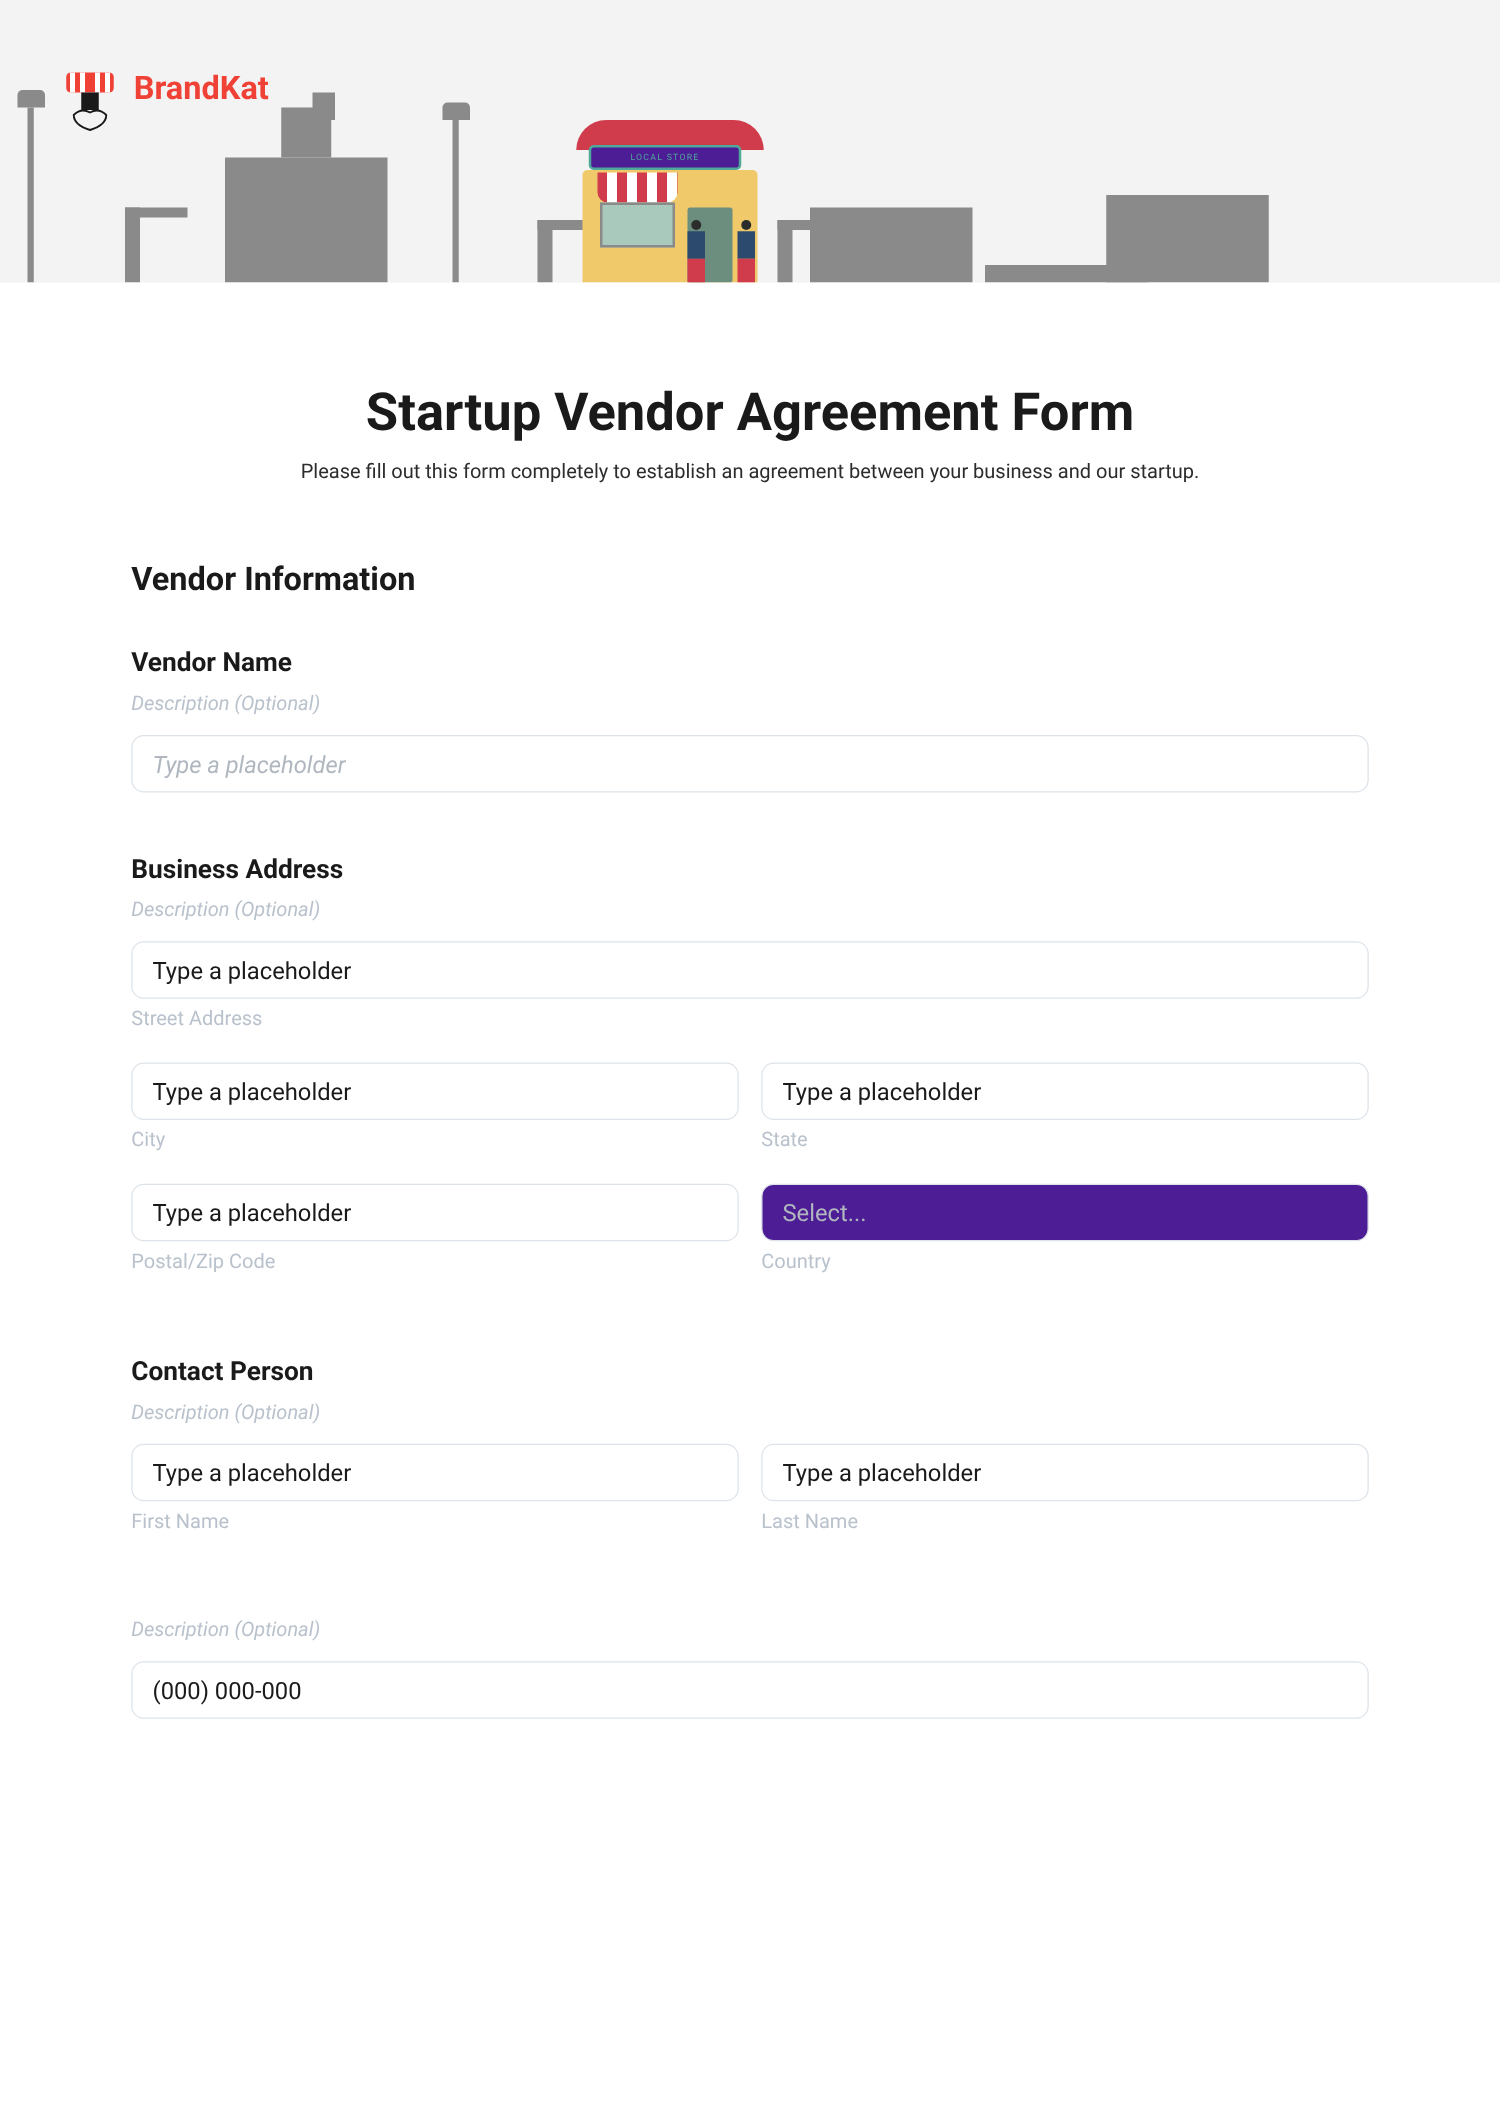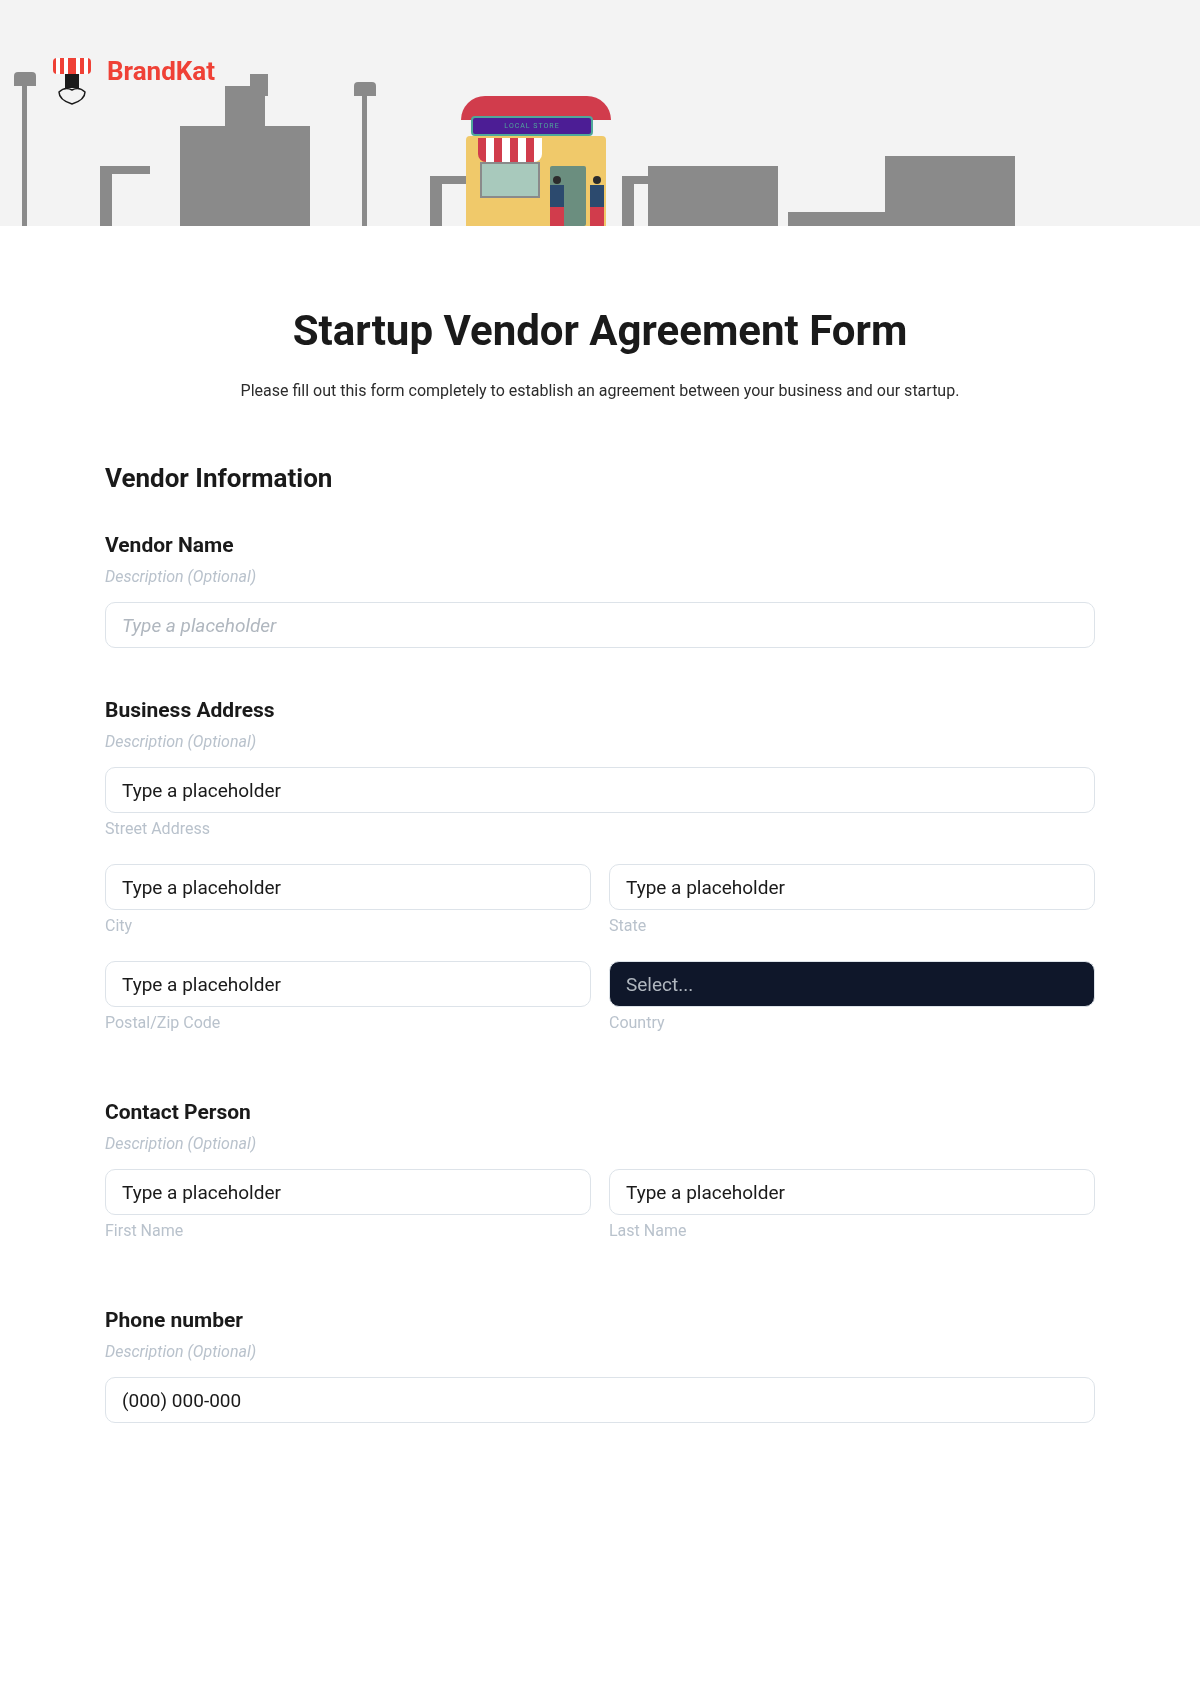--- a/index.html
+++ b/index.html
@@ -18,33 +18,33 @@
 .store-roof { position: absolute; top: 0; left: -5px; width: 150px; height: 24px; background: #d13c4c; border-radius: 75px 75px 0 0; }
 .store-sign { position: absolute; top: 20px; left: 5px; width: 122px; height: 20px; background: #4c1d95; border: 2px solid #4fa89a; border-radius: 4px; font-size: 7px; color: #4fa89a; text-align: center; line-height: 16px; letter-spacing: 1px; }
 .awning { position: absolute; top: 42px; left: 12px; width: 64px; height: 24px; background: repeating-linear-gradient(90deg, #d13c4c 0 8px, #fff 8px 16px); border-radius: 0 0 8px 8px; }
 .door { position: absolute; bottom: 0; right: 20px; width: 36px; height: 60px; background: #6b8e7f; border-radius: 2px; }
 .window { position: absolute; top: 66px; left: 14px; width: 60px; height: 36px; background: #a8c9bc; border: 2px solid #8a8a8a; }
 .person { position: absolute; bottom: 0; width: 14px; height: 50px; }
 .person-head { width: 8px; height: 8px; background: #2c2c2c; border-radius: 50%; margin: 0 auto; }
 .person-body { width: 14px; height: 22px; background: #2c4a6e; margin-top: 1px; }
 .person-legs { width: 14px; height: 19px; background: #d13c4c; }
 .main { padding: 80px 105px 40px; }
-.form-title { font-size: 42px; font-weight: 700; text-align: center; color: #1a1a1a; margin-bottom: 24px; }
+.form-title { font-size: 42px; font-weight: 700; text-align: center; color: #1a1a1a; margin-bottom: 10px; }
 .form-subtitle { font-size: 16px; text-align: center; color: #2c2c2c; line-height: 1.5; margin-bottom: 60px; }
 .section-title { font-size: 26px; font-weight: 700; color: #1a1a1a; margin-bottom: 40px; }
 .field-group { margin-bottom: 50px; }
 .field-label { font-size: 21px; font-weight: 700; color: #1a1a1a; margin-bottom: 10px; }
 .field-desc { font-size: 16px; font-style: italic; color: #b9c2cc; margin-bottom: 16px; }
 .input-row { display: flex; gap: 18px; margin-bottom: 8px; }
 .input-col { flex: 1; }
 .text-input { width: 100%; height: 46px; border: 1px solid #dde3e9; border-radius: 10px; padding: 0 16px; font-size: 19px; color: #1a1a1a; font-family: inherit; }
 .text-input::placeholder { color: #b0b7bf; font-style: italic; }
 .text-input.dark-ph { font-size: 19px; }
 .text-input.dark-ph::placeholder { color: #1a1a1a; font-style: normal; }
-.select-input { width: 100%; height: 46px; border: 1px solid #dde3e9; border-radius: 10px; padding: 0 16px; font-size: 19px; color: #b0b7bf; background: #0f172a; font-family: inherit; appearance: none; }
+.select-input { width: 100%; height: 46px; border: 1px solid #dde3e9; border-radius: 10px; padding: 0 16px; font-size: 19px; color: #b0b7bf; background: #4c1d95; font-family: inherit; appearance: none; }
 .sub-label { font-size: 16px; color: #b9c2cc; margin-top: 6px; margin-bottom: 18px; }
 </style>
 </head>
 <body>
 
 <div class="header">
   <div class="logo-area">
     <div class="logo-icon">
       <svg width="54" height="54" viewBox="0 0 54 54">
         <path d="M8 6 Q8 2 12 2 L42 2 Q46 2 46 6 L46 14 Q46 18 42 18 L12 18 Q8 18 8 14 Z" fill="#ef4136"></path>
@@ -152,17 +152,16 @@
         <div class="sub-label">First Name</div>
       </div>
       <div class="input-col">
         <input type="text" class="text-input dark-ph" placeholder="Type a placeholder" style="">
         <div class="sub-label">Last Name</div>
       </div>
     </div>
   </div>
 
   <div class="field-group">
-    <div class="field-label">Phone number</div>
     <div class="field-desc">Description (Optional)</div>
     <input type="text" class="text-input dark-ph" placeholder="(000) 000-000" style="">
   </div>
 </div>
 
 </body></html>

